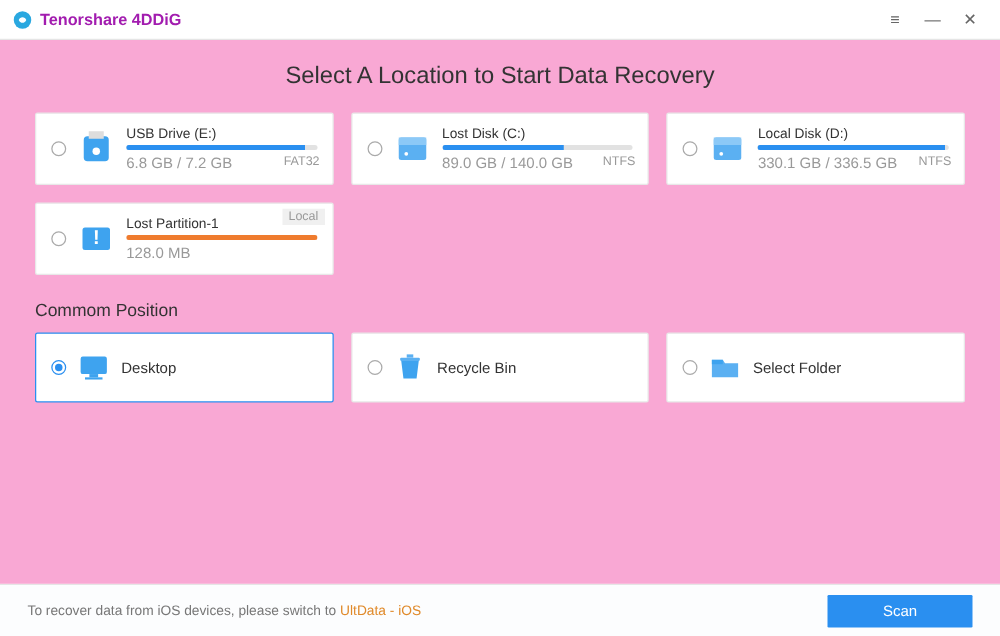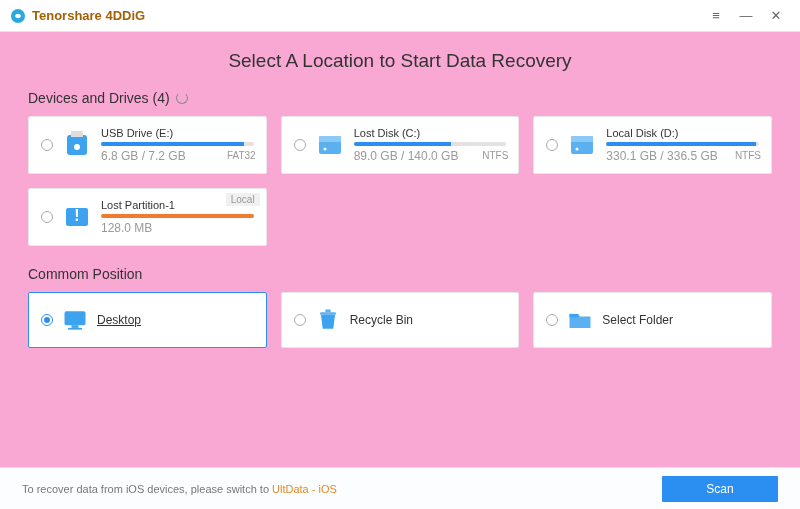--- a/index.html
+++ b/index.html
@@ -1,28 +1,28 @@
 <!DOCTYPE html>
 <html><head>
 <meta charset="utf-8">
 <style>
 * { box-sizing: border-box; margin: 0; padding: 0; }
 body { font-family: "Segoe UI", Arial, sans-serif; background: #fff; width: 800px; height: 509px; overflow: hidden; color: #333; }
 .titlebar { height: 32px; background: #fff; border-bottom: 1px solid #e5e5e5; display: flex; align-items: center; padding: 0 10px; }
-.brand { display: flex; align-items: center; gap: 6px; font-size: 13px; font-weight: 600; color: #a16207; }
+.brand { display: flex; align-items: center; gap: 6px; font-size: 13px; font-weight: 600; color: #a21caf; }
 .brand-logo { width: 16px; height: 16px; }
 .win-controls { margin-left: auto; display: flex; gap: 2px; }
 .win-btn { width: 28px; height: 22px; display: flex; align-items: center; justify-content: center; cursor: pointer; font-size: 13px; color: #666; }
 .main { background: #f9a8d4; height: 435px; padding: 10px 28px 0 28px; position: relative; }
 .heading { text-align: center; font-size: 19px; font-weight: 500; color: #333; margin: 8px 0 18px 0; }
 .section-label { font-size: 14px; color: #333; margin-bottom: 10px; display: flex; align-items: center; gap: 6px; }
 .refresh-icon { width: 12px; height: 12px; border: 1.5px solid #888; border-radius: 50%; border-top-color: transparent; display: inline-block; }
 .grid { display: grid; grid-template-columns: repeat(3, 1fr); gap: 14px; margin-bottom: 20px; }
 .card { background: #fff; border: 1px solid #e8e8e8; border-radius: 2px; padding: 10px 12px; display: flex; align-items: center; gap: 8px; position: relative; min-height: 56px; cursor: pointer; }
-.card.selected { border: 1.5px solid #2a8ff0; text-decoration: underline; }
+.card.selected { border: 1.5px solid #2a8ff0; }
 .radio { width: 12px; height: 12px; border: 1.5px solid #aaa; border-radius: 50%; flex-shrink: 0; display: flex; align-items: center; justify-content: center; }
 .radio.checked { border-color: #2a8ff0; }
 .radio.checked::after { content: ""; width: 6px; height: 6px; background: #2a8ff0; border-radius: 50%; }
 .drive-icon { width: 32px; height: 32px; flex-shrink: 0; }
 .loc-icon { width: 28px; height: 28px; flex-shrink: 0; }
 .drive-info { flex: 1; min-width: 0; }
 .drive-name { font-size: 11px; color: #333; margin-bottom: 3px; }
 .bar-bg { width: 100%; height: 4px; background: #e2e2e2; border-radius: 2px; overflow: hidden; margin-bottom: 3px; }
 .bar-fill { height: 100%; }
 .drive-meta { font-size: 12px; color: #999; }
@@ -47,24 +47,20 @@
   <div class="win-controls">
     <div class="win-btn">≡</div>
     <div class="win-btn">—</div>
     <div class="win-btn">✕</div>
   </div>
 </div>
 
 <div class="main">
   <div class="heading">Select A Location to Start Data Recovery</div>
 
-  <div class="section-label">
-    <span>Devices and Drives (4)</span>
-    <span class="refresh-icon"></span>
-  </div>
 
   <div class="grid" id="drives-grid">
       <div class="card">
         <span class="radio"></span>
         <svg class="drive-icon" viewBox="0 0 32 32">
           <rect x="6" y="6" width="20" height="20" rx="3" fill="#3ea3ef"></rect>
           <rect x="10" y="2" width="12" height="6" fill="#ddd"></rect>
           <circle cx="16" cy="18" r="3" fill="#fff"></circle>
         </svg>
         <div class="drive-info">

